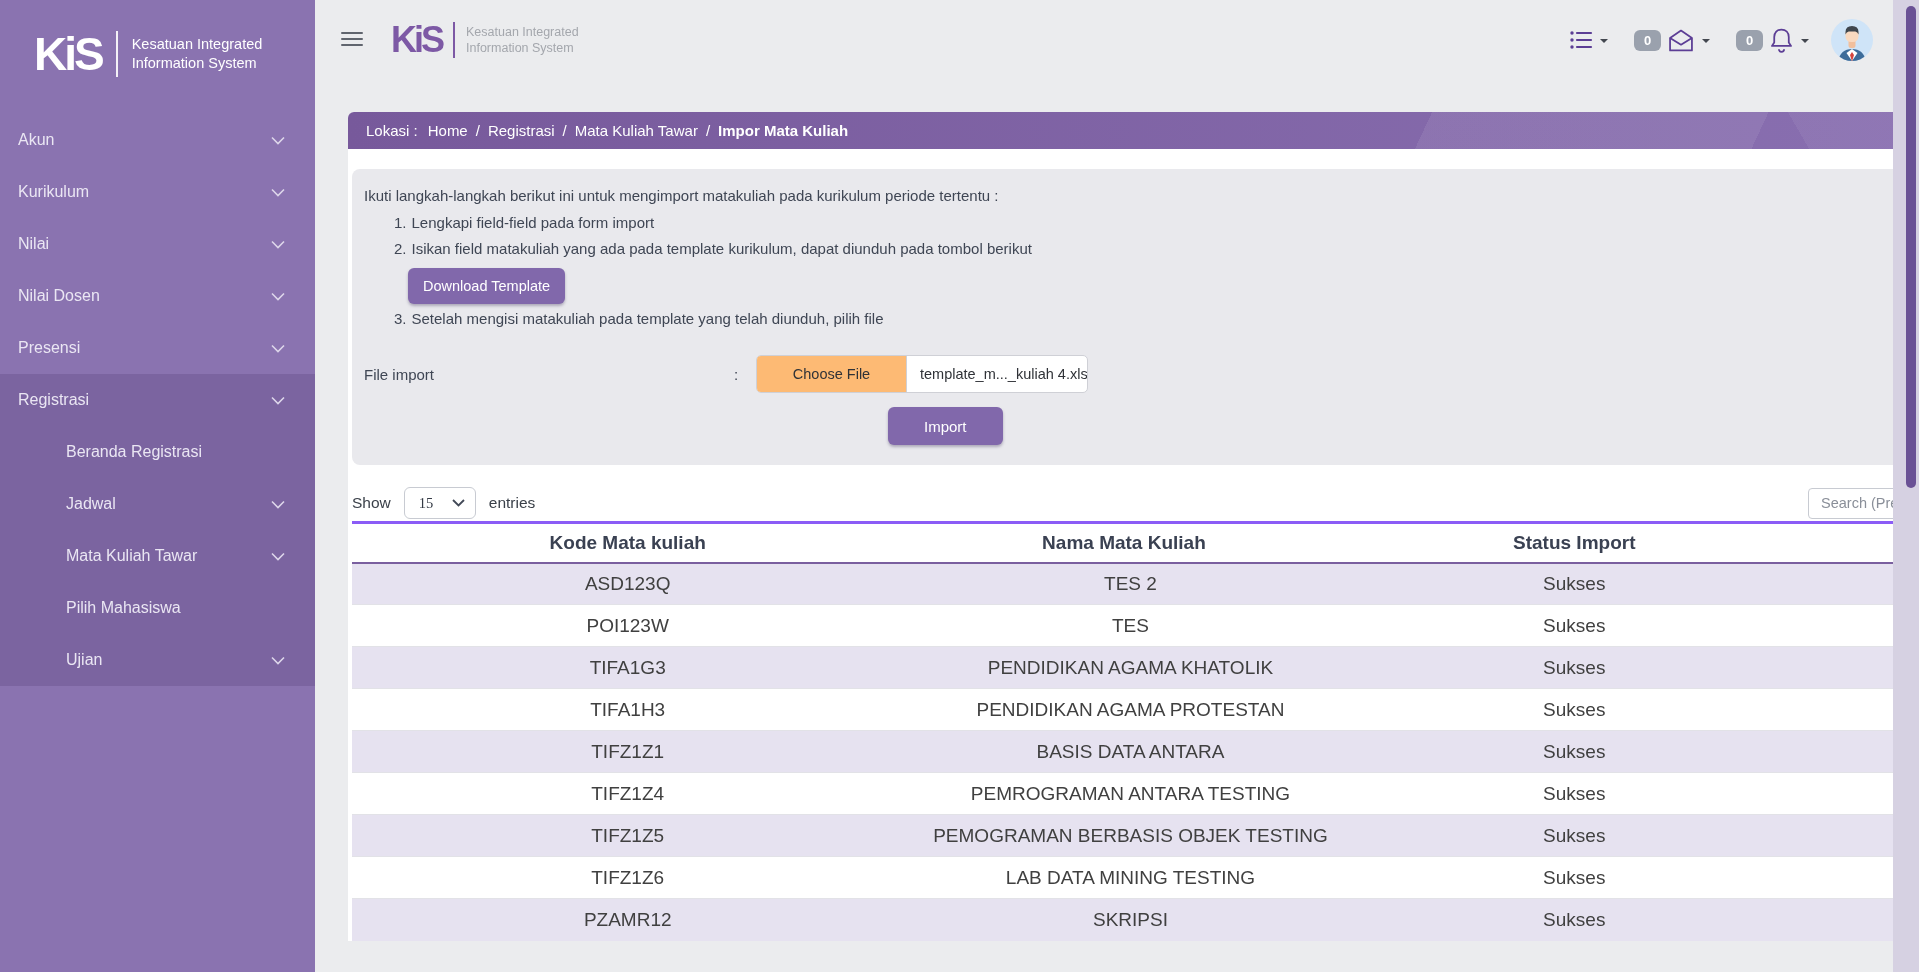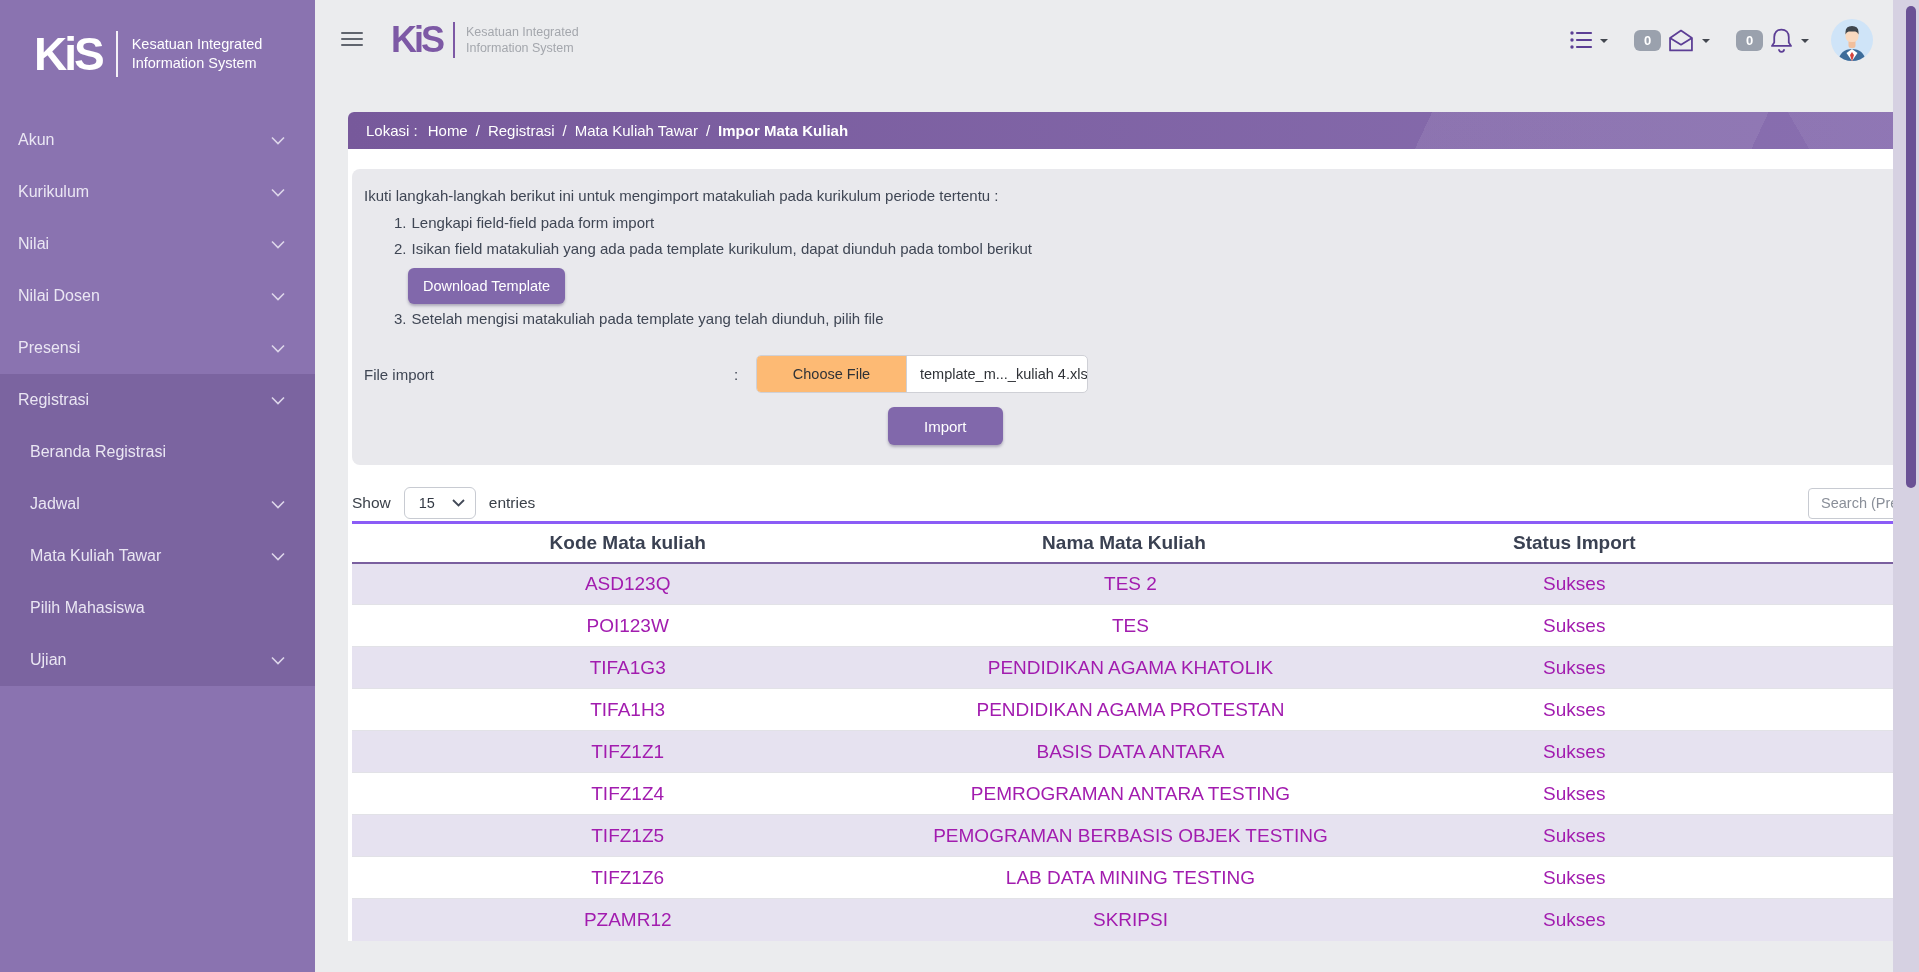--- a/index.html
+++ b/index.html
@@ -38,21 +38,21 @@
   .side-item {
     height: 52px;
     display: flex; align-items: center;
     padding: 0 30px 0 18px;
     font-size: 16px;
     color: #eae6f3;
     cursor: pointer;
   }
   .side-item .side-label { flex: 1; }
   .side-item .chev { width: 14px; height: 9px; color: #ddd6ea; }
-  .side-item.sub { padding-left: 30px; }
+  .side-item.sub { padding-left: 66px; }
   .side-section { background: #7b64a0; }
 
   
   .main { margin-left: 315px; height: 100%; }
 
   .topbar {
     height: 80px;
     display: flex; align-items: center;
     padding: 0 46px 0 22px;
     background: #ebecee;
@@ -159,20 +159,21 @@
     font-size: 15.5px; color: #3a4049;
   }
   .page-size {
     margin: 0 13px;
     width: 72px; height: 32px;
     background: #fff;
     border: 1px solid #c8cbd2; border-radius: 6px;
     display: flex; align-items: center;
     padding: 0 10px 0 14px;
     cursor: pointer;
+    font-family: Liberation Serif, serif;
   }
   .page-size .ps-value { flex: 1; font-size: 14.5px; color: #333944; }
   .search-input {
     margin-left: auto;
     width: 382px; height: 31px;
     border: 1px solid #c8cbd2; border-radius: 4px;
     padding: 0 12px;
     font-size: 14.5px; color: #333944;
     font-family: "Liberation Sans", sans-serif;
     outline: none;
@@ -187,21 +188,21 @@
     font-size: 19px;
   }
   .import-table thead th {
     height: 40px;
     font-weight: bold; color: #3a4152;
     border-bottom: 2px solid #7a5f9f;
     text-align: center;
   }
   .import-table tbody td {
     height: 42px;
-    color: #a21caf;
+    color: #404040;
   }
   .import-table tbody tr { border-top: 1px solid #e2e2e7; }
   .import-table tbody tr.odd { background: #e6e2f0; }
   .import-table tbody tr.even { background: #fff; }
   .import-table col.c1 { width: 30%; }
   .import-table col.c2 { width: 24%; }
   .import-table col.c3 { width: 25%; }
   .import-table col.c4 { width: 21%; }
   .import-table td.kode-cell, .import-table td.status-cell, .import-table td.keterangan-cell { text-align: center; }
   .import-table td.nama-cell { text-align: center; padding-left: 14px; }

